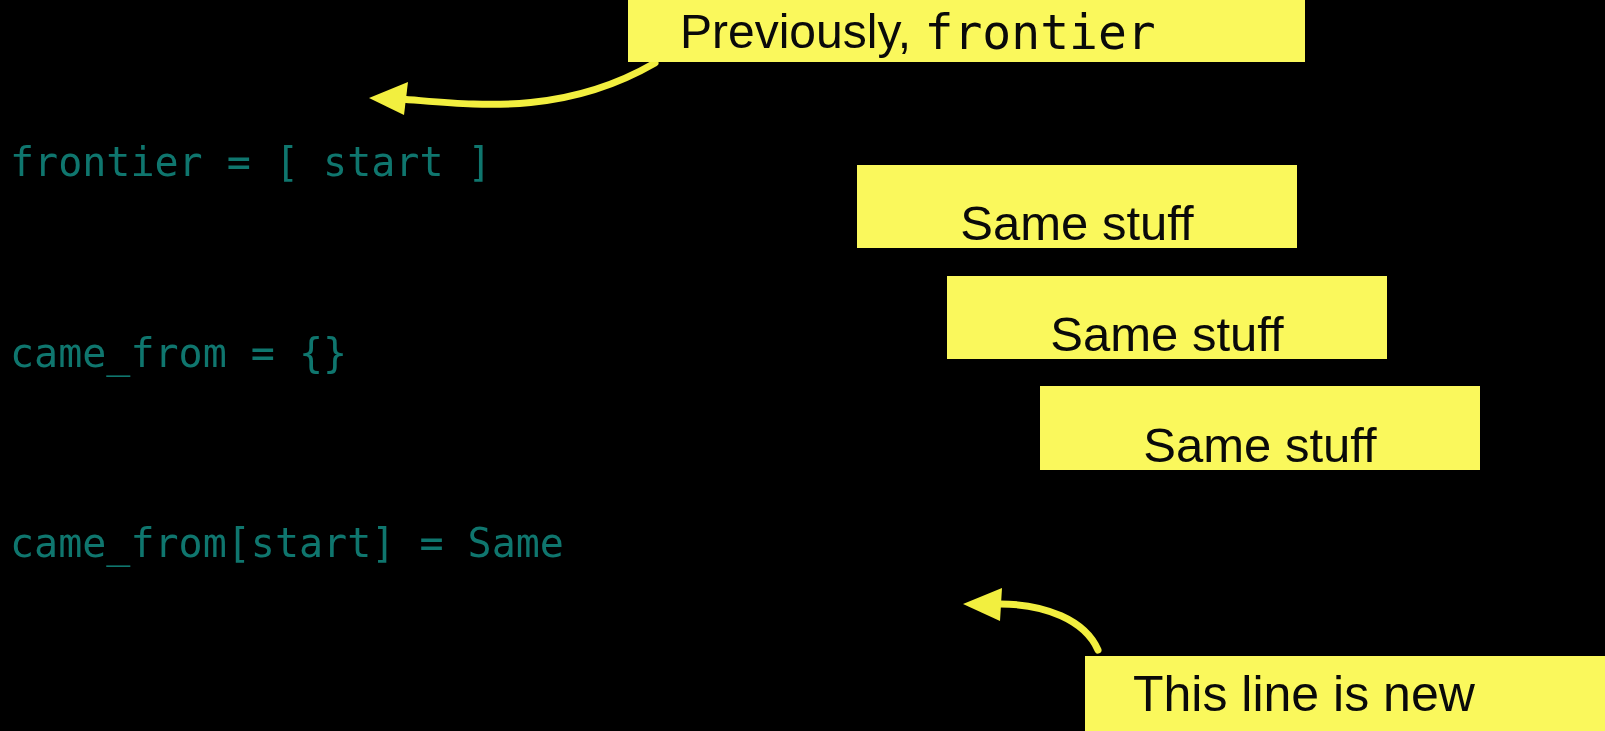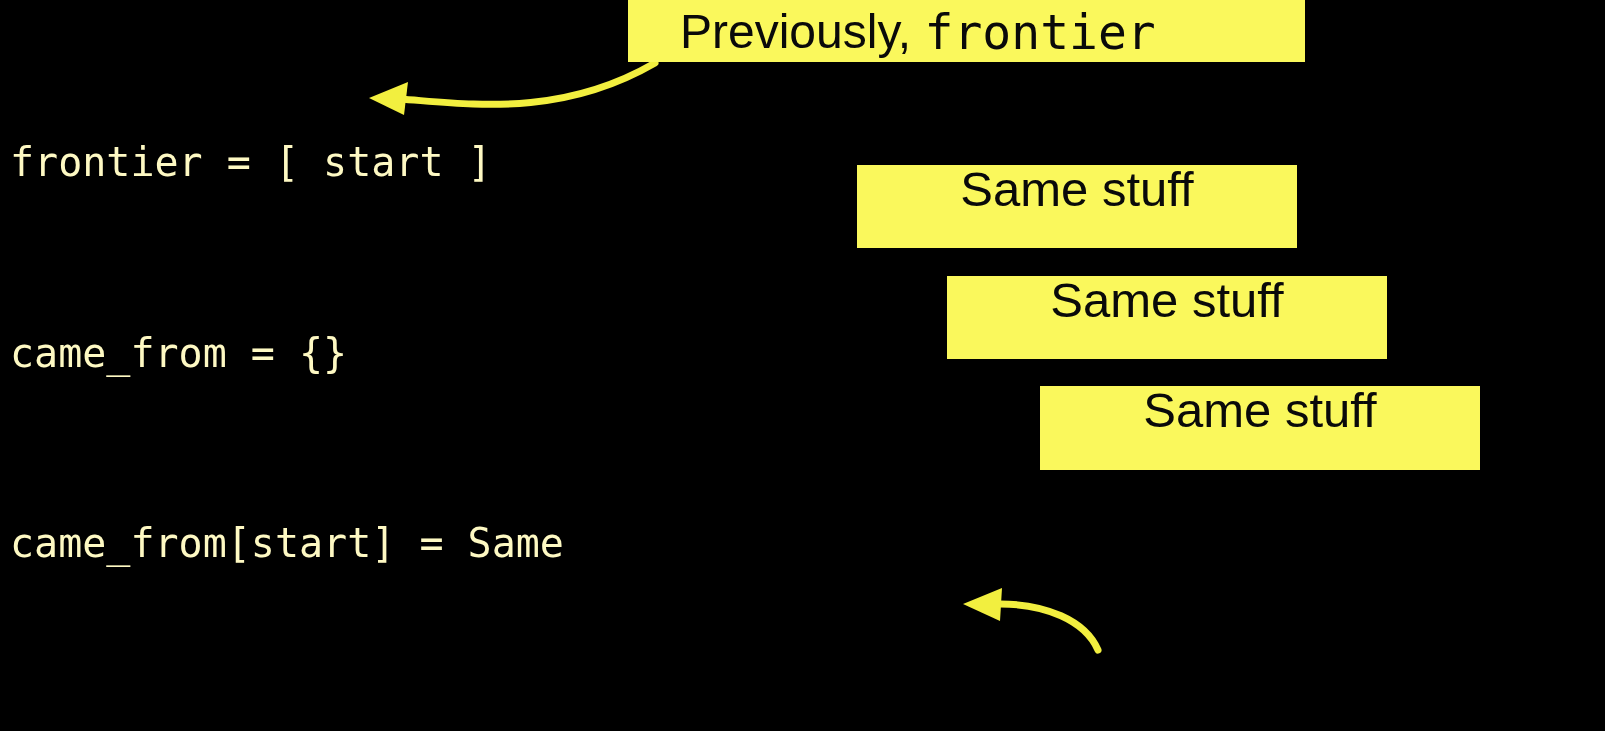--- a/index.html
+++ b/index.html
@@ -25,32 +25,32 @@
     white-space: pre;
     font-family: "DejaVu Sans Mono", monospace;
     font-size: 40px;
     line-height: 63.5px;
     letter-spacing: 0px;
   }
   .code-line {
     white-space: pre;
     display: block;
     height: 63.5px;
-    color: #fef9c3;
+    color: #0f766e;
     font-family: "DejaVu Sans Mono", monospace;
   }
   .code-line.blank { color: transparent; }
 
   
   .callout {
     position: absolute;
     background: #faf85c;
     color: #0a0a0a;
     display: flex;
-    align-items: flex-start;
+    align-items: flex-end;
     justify-content: center;
     box-sizing: border-box;
     overflow: hidden;
   }
   .callout .txt-sans {
     font-family: "Liberation Sans", sans-serif;
     font-size: 46px;
     line-height: 1;
     white-space: pre;
   }
@@ -159,14 +159,17 @@
   </div>
 
   <div class="callout" id="callout-same-2">
     <span class="txt-sans">Same stuff</span>
   </div>
 
   <div class="callout" id="callout-same-3">
     <span class="txt-sans">Same stuff</span>
   </div>
 
+  <div class="callout" id="callout-new">
+    <span class="txt-sans">This line is new</span>
+  </div>
 
 </div>
 
 </body></html>

